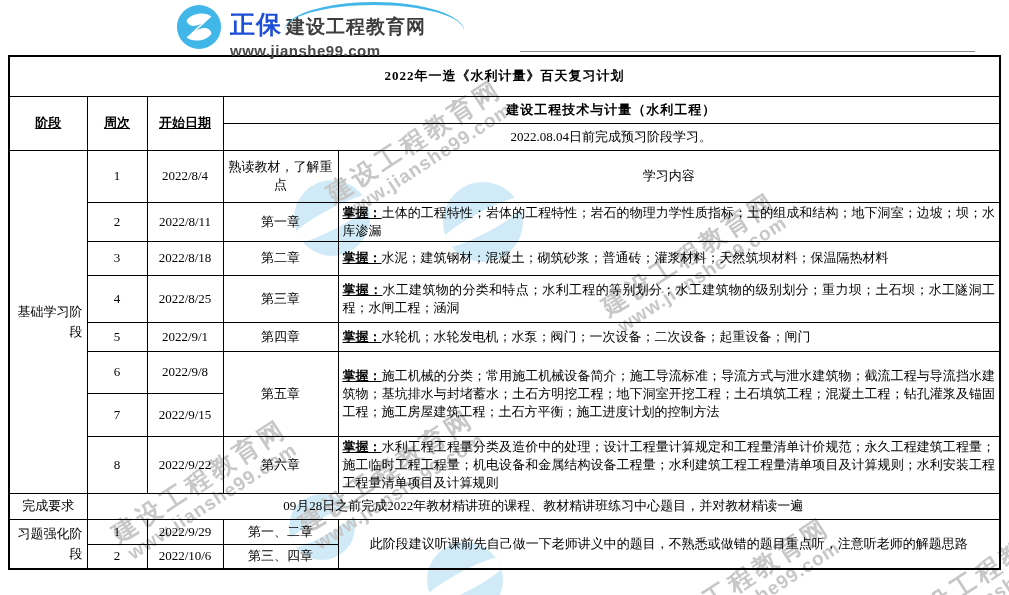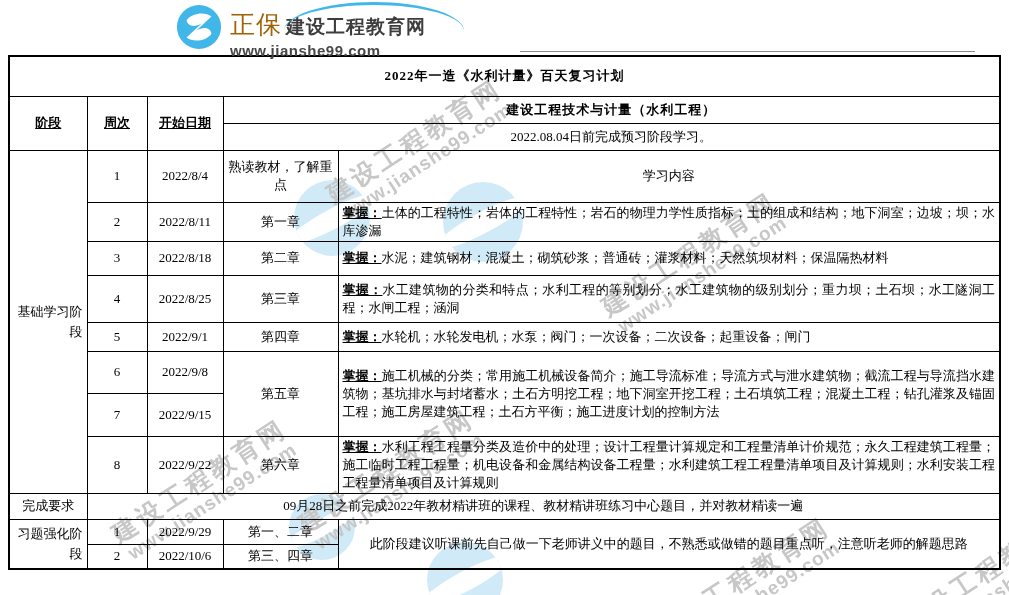--- a/index.html
+++ b/index.html
@@ -7,21 +7,21 @@
         font-family:"Liberation Serif", serif;color:#000;}
 
   
   .letterhead{position:absolute;left:0;top:0;width:1009px;height:55px;z-index:3;}
   .logo{position:absolute;left:176px;top:4px;display:flex;align-items:flex-start;}
   .logo-badge{width:46px;height:46px;display:block;}
   .logo-text{margin-left:8px;position:relative;padding-top:4px;}
   .logo-arc{position:absolute;left:54px;top:-2px;width:180px;height:26px;
             border-top:3px solid #41b6e8;border-radius:50%/100% 100% 0 0;}
   .logo-row1{display:flex;align-items:baseline;font-family:"Liberation Sans",sans-serif;}
-  .logo-zb{color:#a16207;font-size:25px;font-weight:normal;letter-spacing:1px;}
+  .logo-zb{color:#1d4ed8;font-size:25px;font-weight:bold;letter-spacing:1px;}
   .logo-name{color:#3d3d3d;font-size:19px;font-weight:bold;margin-left:4px;letter-spacing:1px;}
   .logo-www{font-family:"Liberation Sans",sans-serif;font-weight:bold;font-size:15px;color:#474747;margin-top:1px;letter-spacing:.5px;}
   .phone{position:absolute;left:556px;top:34px;font-size:14px;color:#8f8f8f;letter-spacing:.5px;}
   .head-rule{position:absolute;left:520px;top:51px;width:455px;height:0;border-top:1px solid #8a8a8a;}
 
   
   .wm-layer{position:absolute;inset:0;z-index:1;}
   .wm-text{position:absolute;transform:translate(-50%,-50%) rotate(-33deg);
            color:#c7c7c7;text-align:center;white-space:nowrap;line-height:1.1;}
   .wm-text .l1{font-size:25px;font-weight:bold;letter-spacing:4px;font-family:"Liberation Sans",sans-serif;}

